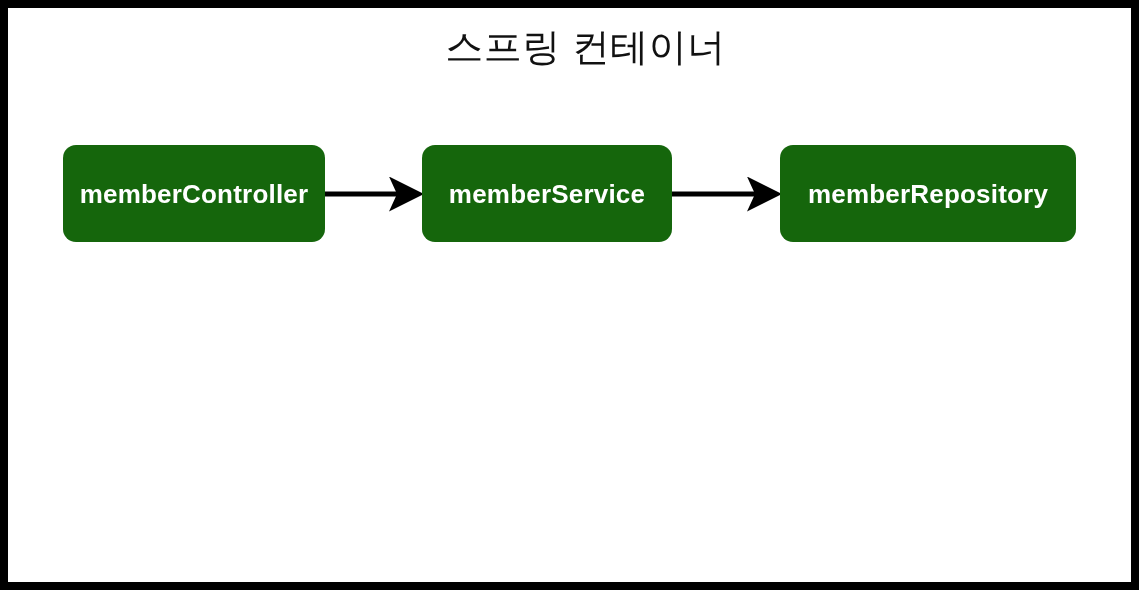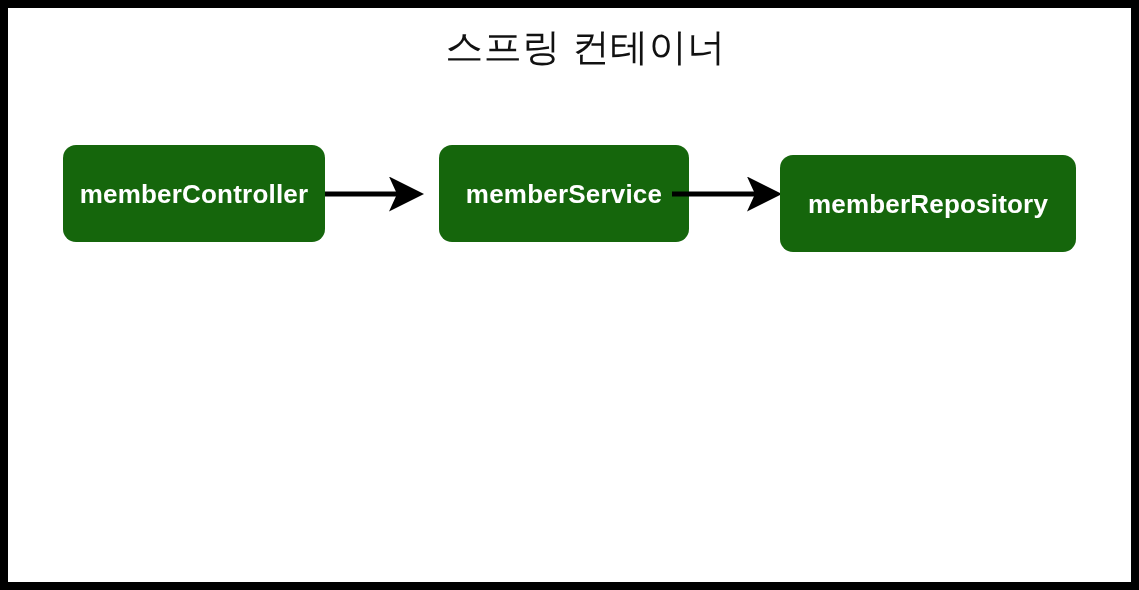--- a/index.html
+++ b/index.html
@@ -63,22 +63,22 @@
   .bean-label {
     color: #ffffff;
     font-size: 26px;
     font-weight: 700;
     line-height: 30px;
     white-space: nowrap;
     letter-spacing: 0.2px;
   }
 
   #node-controller { left: 63px;  width: 262px; }
-  #node-service    { left: 422px; width: 250px; margin-left: 17px; }
-  #node-repository { left: 780px; width: 296px; margin-top: 10px; }
+  #node-service    { left: 422px; width: 250px; }
+  #node-repository { left: 780px; width: 296px; }
 
   
   .arrow-svg {
     position: absolute;
     top: 172px;
     height: 44px;
     overflow: visible;
   }
   #arrow-1 { left: 325px; width: 97px; }
   #arrow-2 { left: 672px; width: 108px; }

